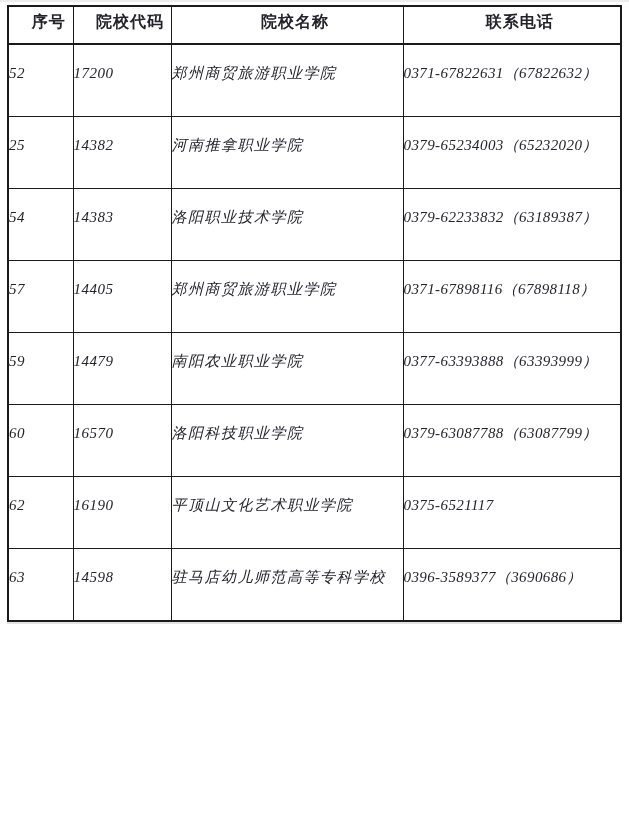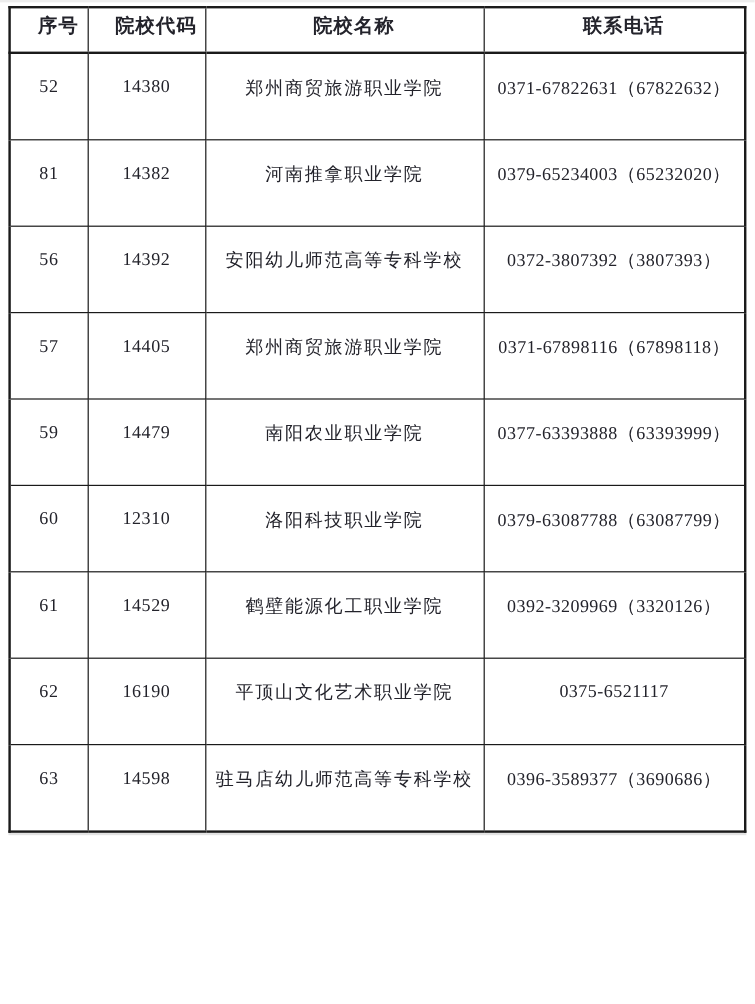--- a/index.html
+++ b/index.html
@@ -58,21 +58,21 @@
     border-bottom-width: 2px;
   }
   table.inst th:first-child, table.inst td:first-child { border-left-width: 2px; }
   table.inst th:last-child,  table.inst td:last-child  { border-right-width: 2px; }
   tbody tr:last-child td { border-bottom-width: 2px; }
 
   table.inst td {
     height: 57px;
     font-size: 15px;
     padding: 0 0 14px 0;
-    text-align: center;
+    font-style: italic;
   }
   td.cell-no, td.cell-code { letter-spacing: 0.5px; }
   td.cell-name { letter-spacing: 1.5px; margin-left: 32px; }
   td.cell-phone {
     text-align: left;
     padding-left: 2px;
     letter-spacing: 0.4px;
   }
 </style>
 </head>
@@ -90,59 +90,53 @@
       <tr>
         <th>序号</th>
         <th>院校代码</th>
         <th>院校名称</th>
         <th>联系电话</th>
       </tr>
     </thead>
     <tbody id="table-body">
         <tr>
           <td class="cell-no">52</td>
-          <td class="cell-code">14380</td>
+          <td class="cell-code">17200</td>
           <td class="cell-name">郑州商贸旅游职业学院</td>
           <td class="cell-phone">0371-67822631（67822632）</td>
         </tr>
         <tr>
-          <td class="cell-no">81</td>
+          <td class="cell-no">25</td>
           <td class="cell-code">14382</td>
           <td class="cell-name">河南推拿职业学院</td>
           <td class="cell-phone">0379-65234003（65232020）</td>
         </tr>
         <tr>
-          <td class="cell-no">56</td>
-          <td class="cell-code">14392</td>
-          <td class="cell-name">安阳幼儿师范高等专科学校</td>
-          <td class="cell-phone">0372-3807392（3807393）</td>
+          <td class="cell-no">54</td>
+          <td class="cell-code">14383</td>
+          <td class="cell-name">洛阳职业技术学院</td>
+          <td class="cell-phone">0379-62233832（63189387）</td>
         </tr>
         <tr>
           <td class="cell-no">57</td>
           <td class="cell-code">14405</td>
           <td class="cell-name">郑州商贸旅游职业学院</td>
           <td class="cell-phone">0371-67898116（67898118）</td>
         </tr>
         <tr>
           <td class="cell-no">59</td>
           <td class="cell-code">14479</td>
           <td class="cell-name">南阳农业职业学院</td>
           <td class="cell-phone">0377-63393888（63393999）</td>
         </tr>
         <tr>
           <td class="cell-no">60</td>
-          <td class="cell-code">12310</td>
+          <td class="cell-code">16570</td>
           <td class="cell-name">洛阳科技职业学院</td>
           <td class="cell-phone">0379-63087788（63087799）</td>
-        </tr>
-        <tr>
-          <td class="cell-no">61</td>
-          <td class="cell-code">14529</td>
-          <td class="cell-name">鹤壁能源化工职业学院</td>
-          <td class="cell-phone">0392-3209969（3320126）</td>
         </tr>
         <tr>
           <td class="cell-no">62</td>
           <td class="cell-code">16190</td>
           <td class="cell-name">平顶山文化艺术职业学院</td>
           <td class="cell-phone">0375-6521117</td>
         </tr>
         <tr>
           <td class="cell-no">63</td>
           <td class="cell-code">14598</td>

